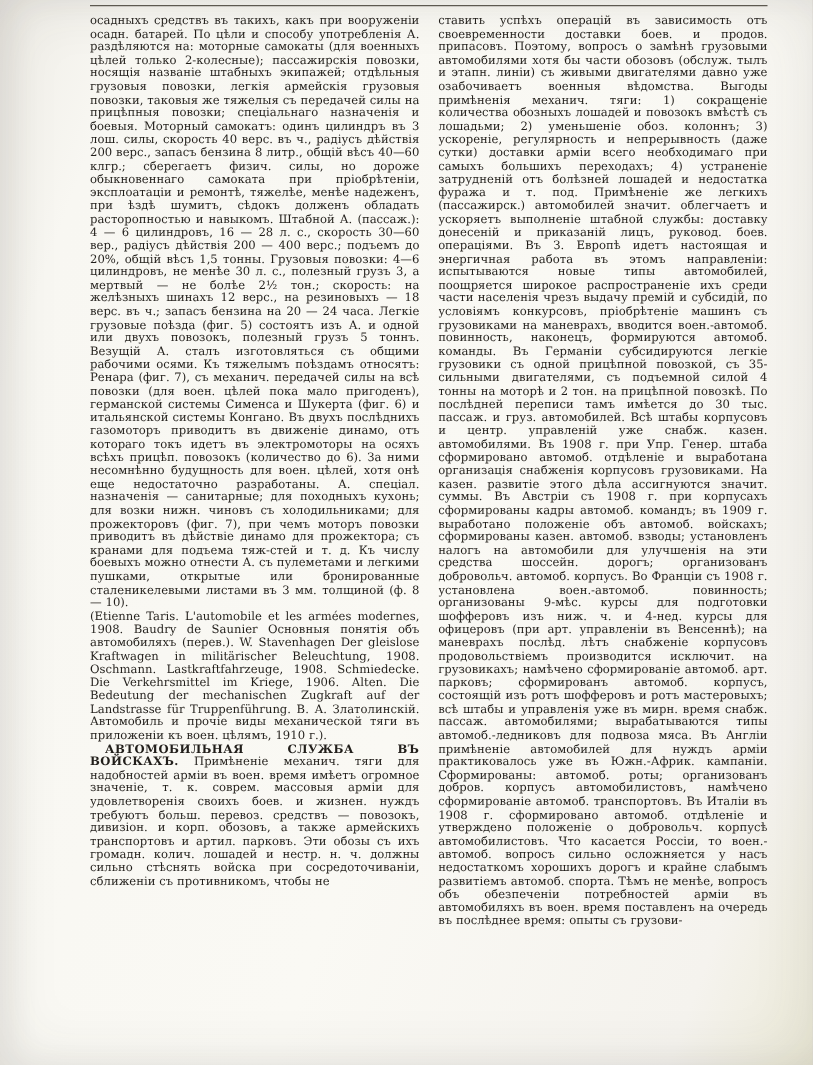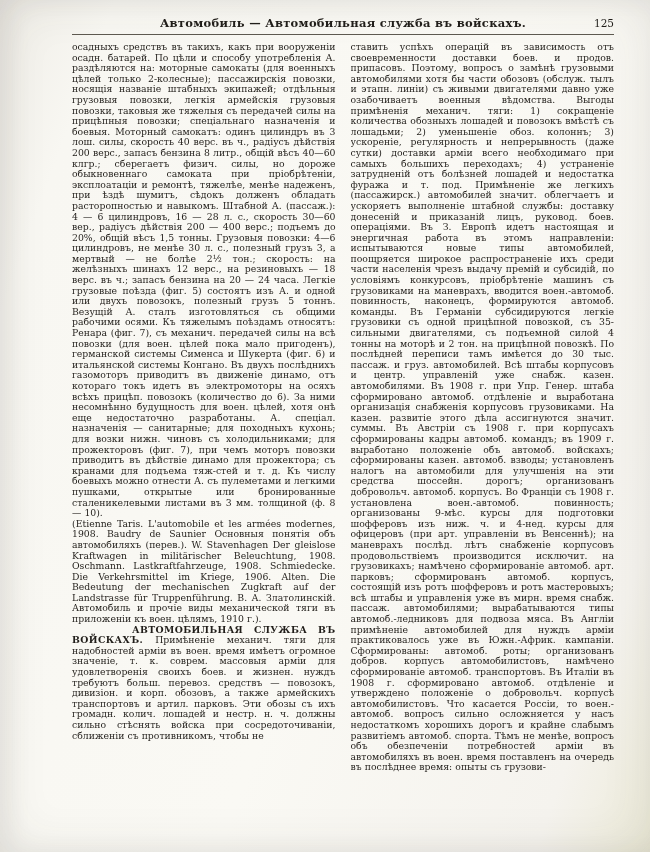--- a/index.html
+++ b/index.html
@@ -51,32 +51,28 @@
     min-width: 0;
     text-align: justify;
     font-size: 9.3px;
     line-height: 10.6px;
     word-spacing: 0.15px;
     overflow: hidden;
   }
   .para { text-indent: 0; }
   .para.indent { text-indent: 12px; }
   .it { }
-  .bd { font-weight: bold; margin-left: 48px; }
+  .bd { font-weight: bold; }
   .entry-head { font-weight: bold; letter-spacing: 0.4px; }
 </style>
 </head>
 <body>
 
 <div class="page">
 
-  <div class="header">
-    <span class="running-title">Автомобиль — Автомобильная служба въ войскахъ.</span>
-    <span class="page-number">125</span>
-  </div>
 
   <div class="rule"></div>
 
   <div class="columns">
     <div class="column">
         <p class="para"><span>осадныхъ средствъ въ такихъ, какъ при вооруженіи осадн. батарей. По цѣли и способу употребленія А. раздѣляются на: моторные самокаты (для военныхъ цѣлей только 2-колесные); пассажирскія повозки, носящія названіе штабныхъ экипажей; отдѣльныя грузовыя повозки, легкія армейскія грузовыя повозки, таковыя же тяжелыя съ передачей силы на прицѣпныя повозки; спеціальнаго назначенія и боевыя. Моторный самокатъ: одинъ цилиндръ въ 3 лош. силы, скорость 40 верс. въ ч., радіусъ дѣйствія 200 верс., запасъ бензина 8 литр., общій вѣсъ 40—60 клгр.; сберегаетъ физич. силы, но дороже обыкновеннаго самоката при пріобрѣтеніи, эксплоатаціи и ремонтѣ, тяжелѣе, менѣе надеженъ, при ѣздѣ шумитъ, сѣдокъ долженъ обладать расторопностью и навыкомъ. Штабной А. (пассаж.): 4 — 6 цилиндровъ, 16 — 28 л. с., скорость 30—60 вер., радіусъ дѣйствія 200 — 400 верс.; подъемъ до 20%, общій вѣсъ 1,5 тонны. Грузовыя повозки: 4—6 цилиндровъ, не менѣе 30 л. с., полезный грузъ 3, а мертвый — не болѣе 2½ тон.; скорость: на желѣзныхъ шинахъ 12 верс., на резиновыхъ — 18 верс. въ ч.; запасъ бензина на 20 — 24 часа. Легкіе грузовые поѣзда (фиг. 5) состоятъ изъ А. и одной или двухъ повозокъ, полезный грузъ 5 тоннъ. Везущій А. сталъ изготовляться съ общими рабочими осями. Къ тяжелымъ поѣздамъ относятъ: Ренара (фиг. 7), съ механич. передачей силы на всѣ повозки (для воен. цѣлей пока мало пригоденъ), германской системы Сименса и Шукерта (фиг. 6) и итальянской системы Конгано. Въ двухъ послѣднихъ газомоторъ приводитъ въ движеніе динамо, отъ котораго токъ идетъ въ электромоторы на осяхъ всѣхъ прицѣп. повозокъ (количество до 6). За ними несомнѣнно будущность для воен. цѣлей, хотя онѣ еще недостаточно разработаны. А. спеціал. назначенія — санитарные; для походныхъ кухонь; для возки нижн. чиновъ съ холодильниками; для прожекторовъ (фиг. 7), при чемъ моторъ повозки приводитъ въ дѣйствіе динамо для прожектора; съ кранами для подъема тяж-стей и т. д. Къ числу боевыхъ можно отнести А. съ пулеметами и легкими пушками, открытые или бронированные сталеникелевыми листами въ 3 мм. толщиной (ф. 8 — 10).</span></p>
         <p class="para"><span>(</span><span class="it">Etienne Taris</span><span>. L'automobile et les armées modernes, 1908. </span><span class="it">Baudry de Saunier</span><span> Основныя понятія объ автомобиляхъ (перев.). </span><span class="it">W. Stavenhagen</span><span> Der gleislose Kraftwagen in militärischer Beleuchtung, 1908. </span><span class="it">Oschmann</span><span>. Lastkraftfahrzeuge, 1908. </span><span class="it">Schmiedecke</span><span>. Die Verkehrsmittel im Kriege, 1906. </span><span class="it">Alten</span><span>. Die Bedeutung der mechanischen Zugkraft auf der Landstrasse für Truppenführung. </span><span class="it">В. А. Златолинскій</span><span>. Автомобиль и прочіе виды механической тяги въ приложеніи къ воен. цѣлямъ, 1910 г.).</span></p>
         <p class="para indent"><span class="bd entry-head">АВТОМОБИЛЬНАЯ СЛУЖБА ВЪ ВОЙСКАХЪ.</span><span> Примѣненіе механич. тяги для надобностей арміи въ воен. время имѣетъ огромное значеніе, т. к. соврем. массовыя арміи для удовлетворенія своихъ боев. и жизнен. нуждъ требуютъ больш. перевоз. средствъ — повозокъ, дивизіон. и корп. обозовъ, а также армейскихъ транспортовъ и артил. парковъ. Эти обозы съ ихъ громадн. колич. лошадей и нестр. н. ч. должны сильно стѣснять войска при сосредоточиваніи, сближеніи съ противникомъ, чтобы не</span></p>
       </div>
     <div class="column">

